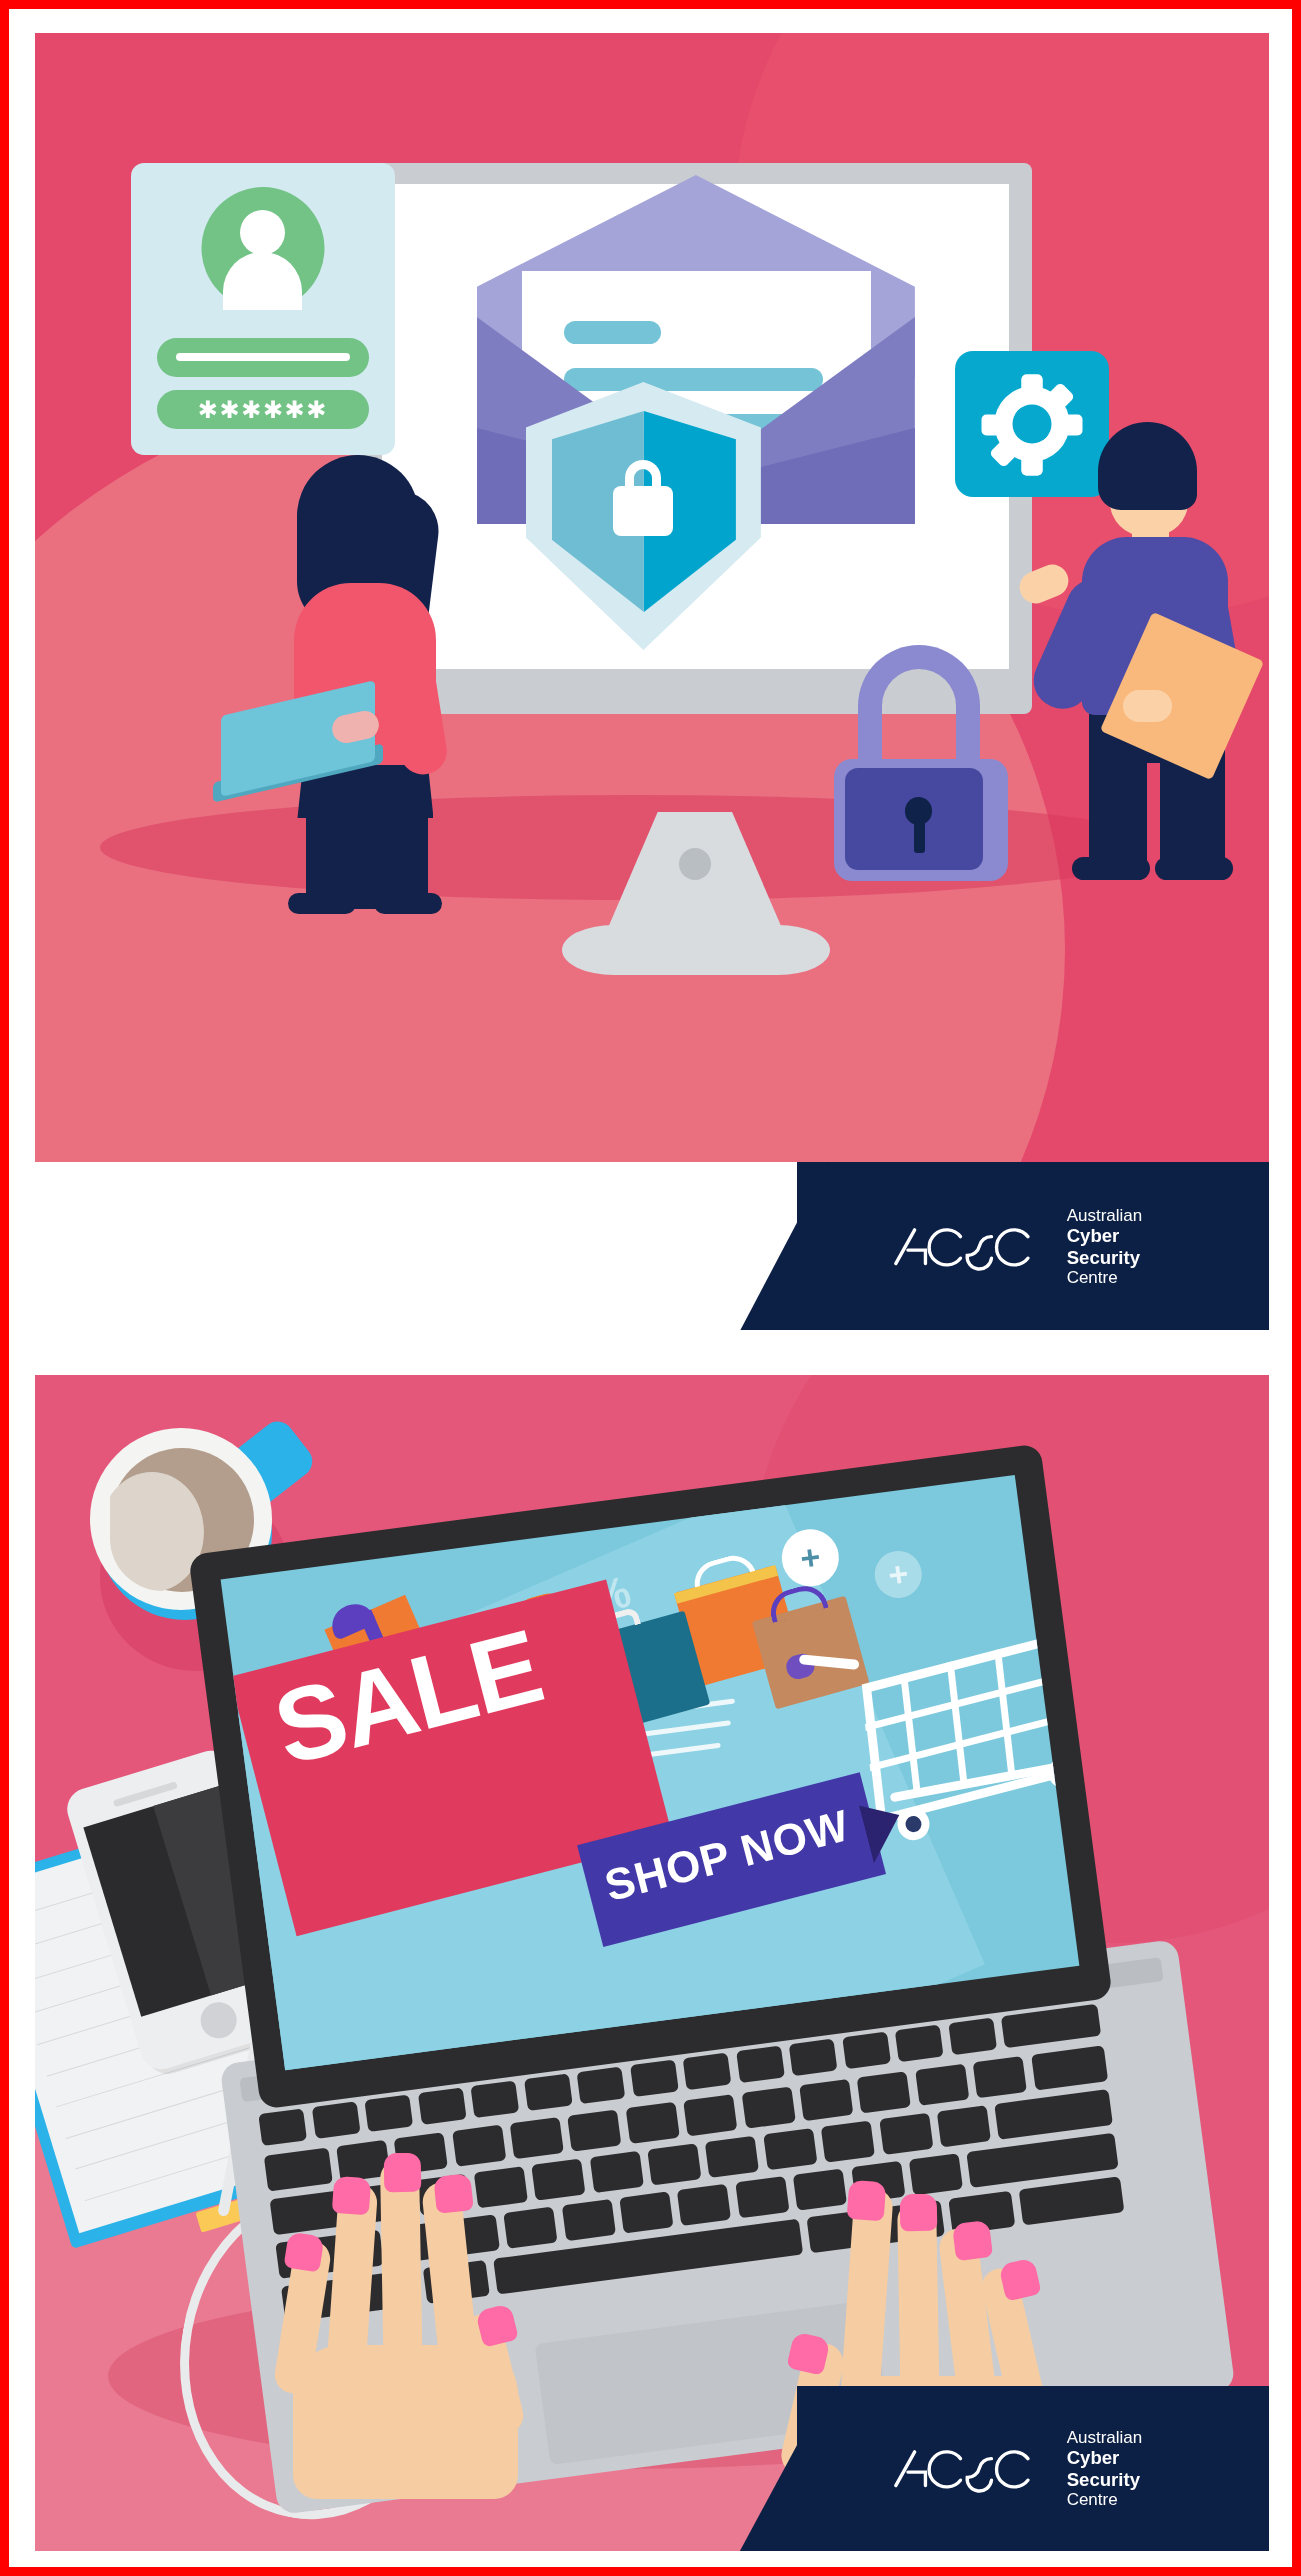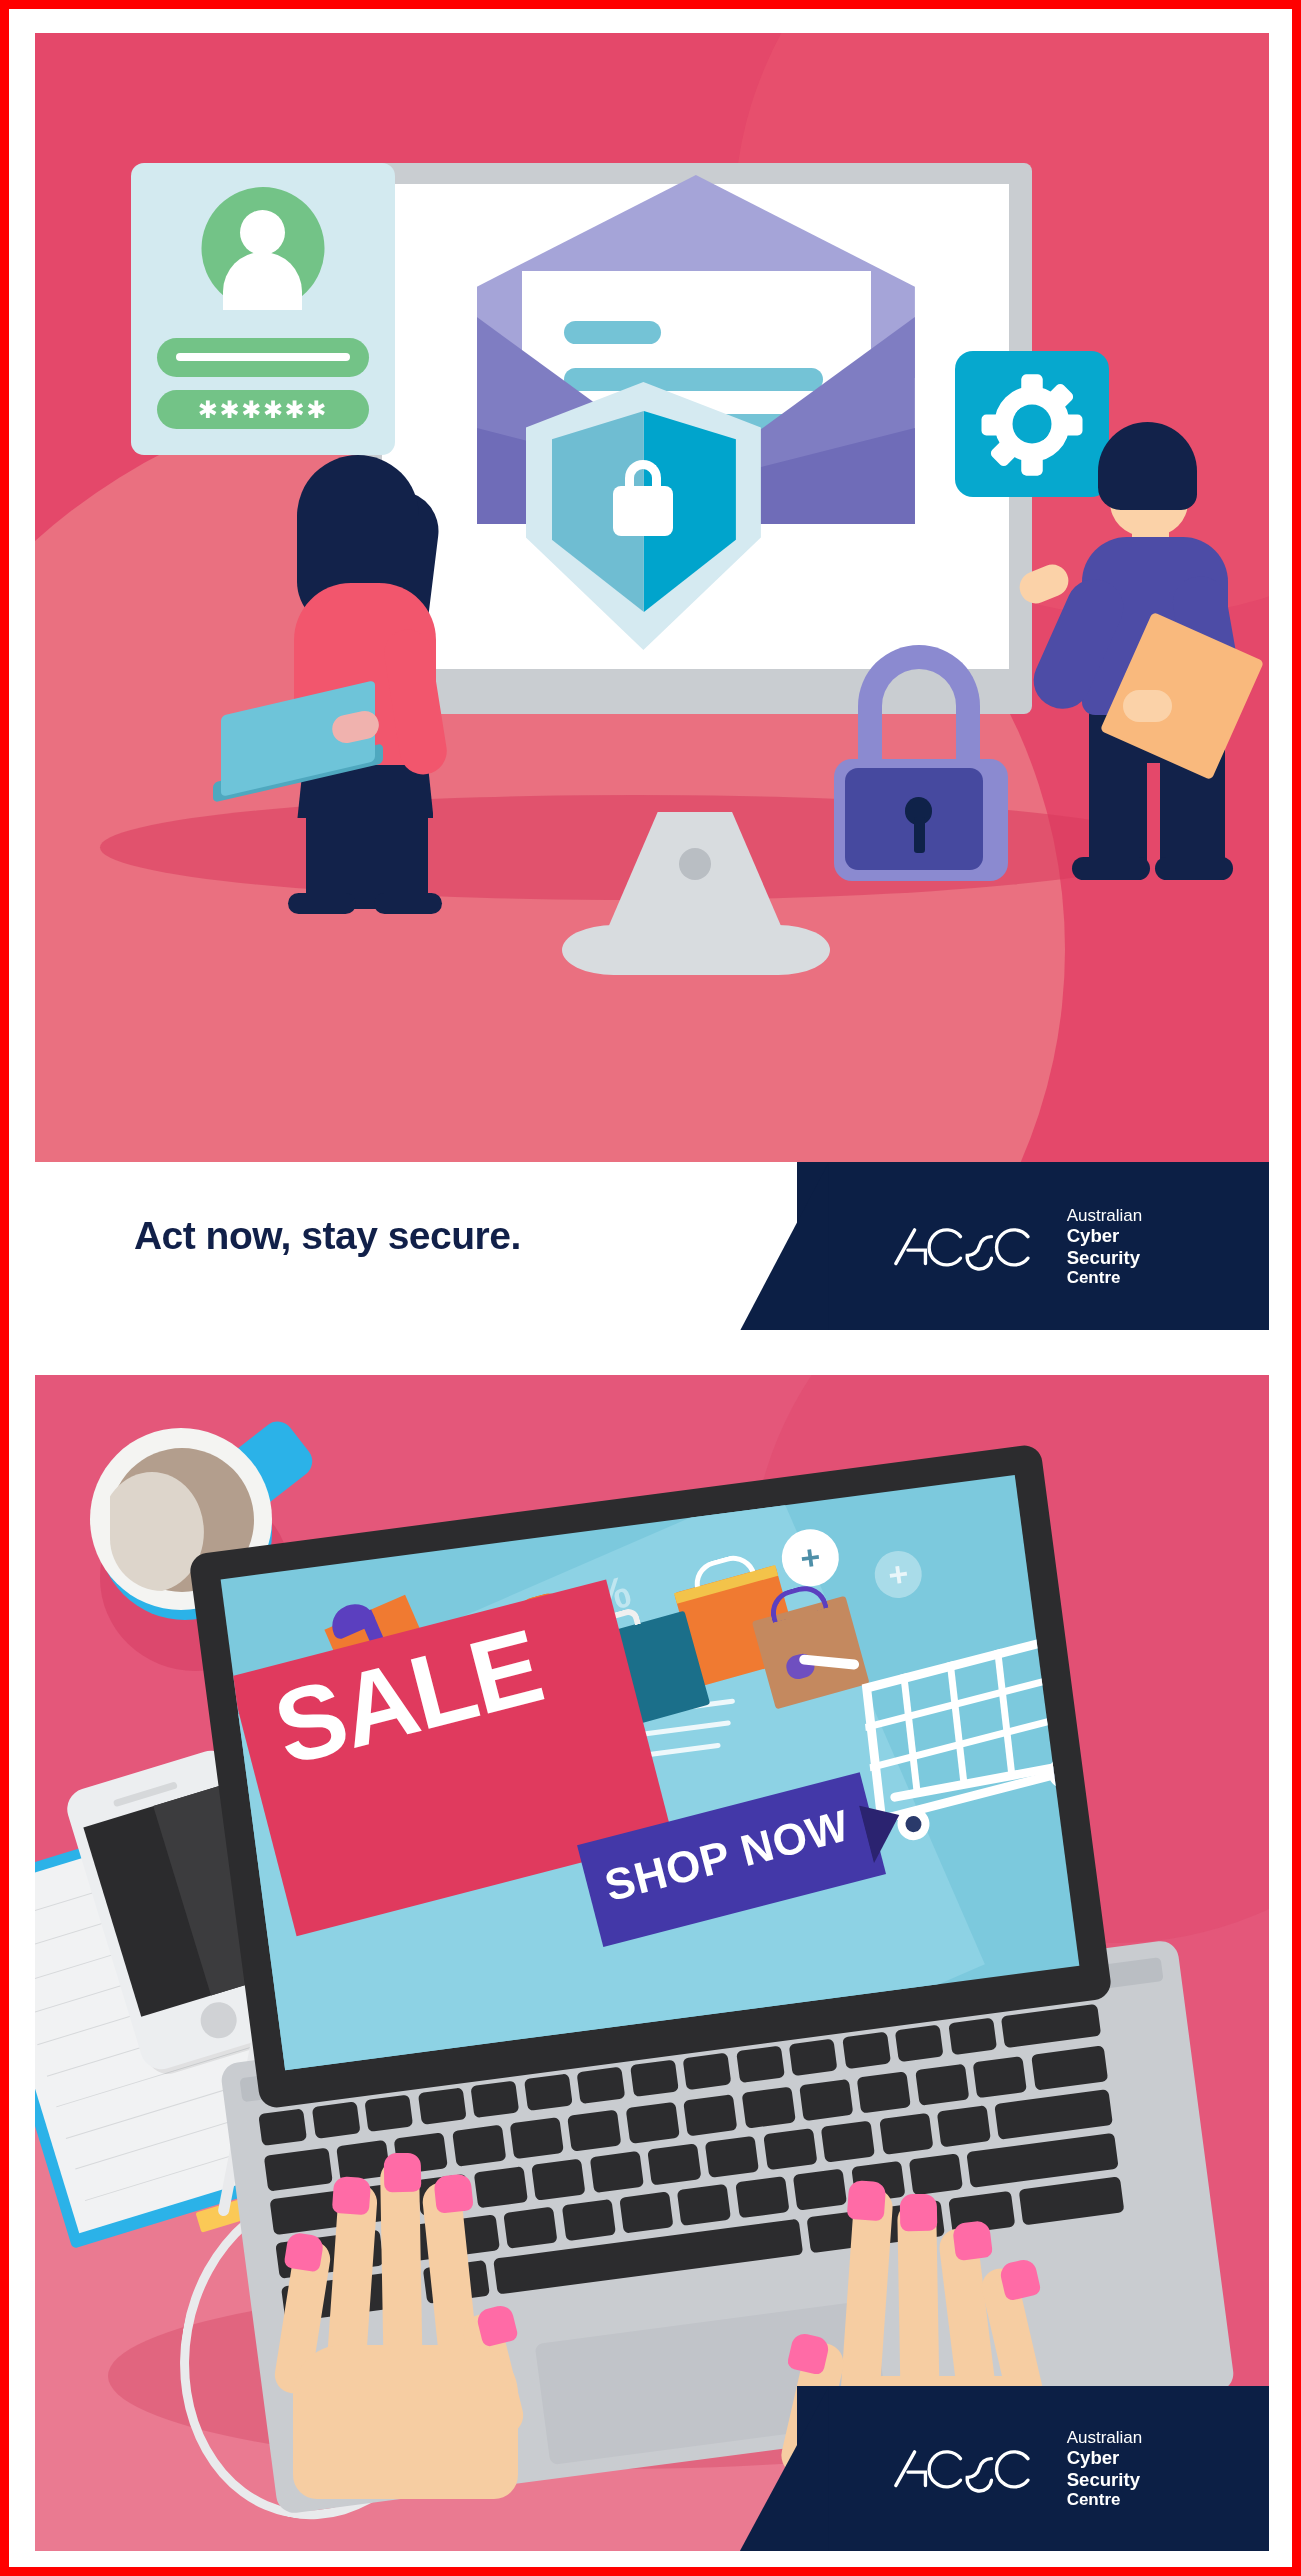--- a/index.html
+++ b/index.html
@@ -131,21 +131,21 @@
   }
 
   
   .acsc-panel{position:absolute;background:#0c1f45;}
   .acsc-panel .slant{position:absolute;left:-57px;top:0;width:89px;height:100%;background:#0c1f45;clip-path:polygon(100% 0,100% 100%,0 100%);}
   .acsc-inner{position:absolute;left:50%;top:50%;transform:translate(-50%,-50%);display:flex;align-items:center;gap:14.6px;}
   .acsc-mark{display:block;}
   .acsc-words{color:#ffffff;line-height:1.16;}
   .acsc-words .w1{font-size:17px;font-weight:400;}
   .acsc-words .w2{font-size:18.6px;font-weight:bold;}
-  .acsc-words .w3{font-size:17px;font-weight:700;}
+  .acsc-words .w3{font-size:17px;font-weight:400;}
 
   
   .tile2{position:absolute;left:4.9px;top:1342px;width:1234px;height:1176px;background:#e4577a;overflow:hidden;}
   .t2-blob{position:absolute;left:-243px;top:454px;width:1378px;height:1054px;border-radius:50%;background:#ea7a91;}
   .t2-blob2{position:absolute;right:-211px;top:-162px;width:730px;height:730px;border-radius:50%;background:#e04a6e;opacity:.5;}
 
   .mug{position:absolute;left:49px;top:45px;width:203px;height:203px;}
   .mug-handle{position:absolute;left:136px;top:16px;width:89px;height:62px;border-radius:16px;background:#2bb2e8;transform:rotate(-38deg);}
   .mug-shadow{position:absolute;left:16px;top:65px;width:191px;height:186px;border-radius:50%;background:#d53c62;opacity:.55;}
   .mug-body{position:absolute;left:14.6px;top:26px;width:174px;height:174px;border-radius:50%;background:#2bb2e8;}
@@ -315,21 +315,20 @@
           <div class="m-armR"></div>
           <div class="m-folder"></div>
           <div class="m-armL"></div>
           <div class="m-handL"></div>
           <div class="m-hand"></div>
         </div>
 
       </div>
 
       <div class="t1-band">
-        <div class="t1-tag">Act now, stay secure.</div>
 
         <div class="acsc-panel" style="left:762px;top:0;width:472px;height:169px;">
           <div class="slant"></div>
           <div class="acsc-inner">
             <svg class="acsc-mark" width="195" height="54" viewBox="0 0 240 66" fill="none" stroke="#ffffff" stroke-width="5" stroke-linecap="round">
               <path d="M8 58 L36 8"></path>
               <path d="M26 38 L52 38 L52 58"></path>
               <path d="M104 18 A26 26 0 1 0 104 50"></path>
               <path d="M150 18 A18 18 0 0 0 132 32 A18 18 0 0 1 114 46 A18 18 0 0 0 150 50"></path>
               <path d="M204 18 A26 26 0 1 0 204 50"></path>

